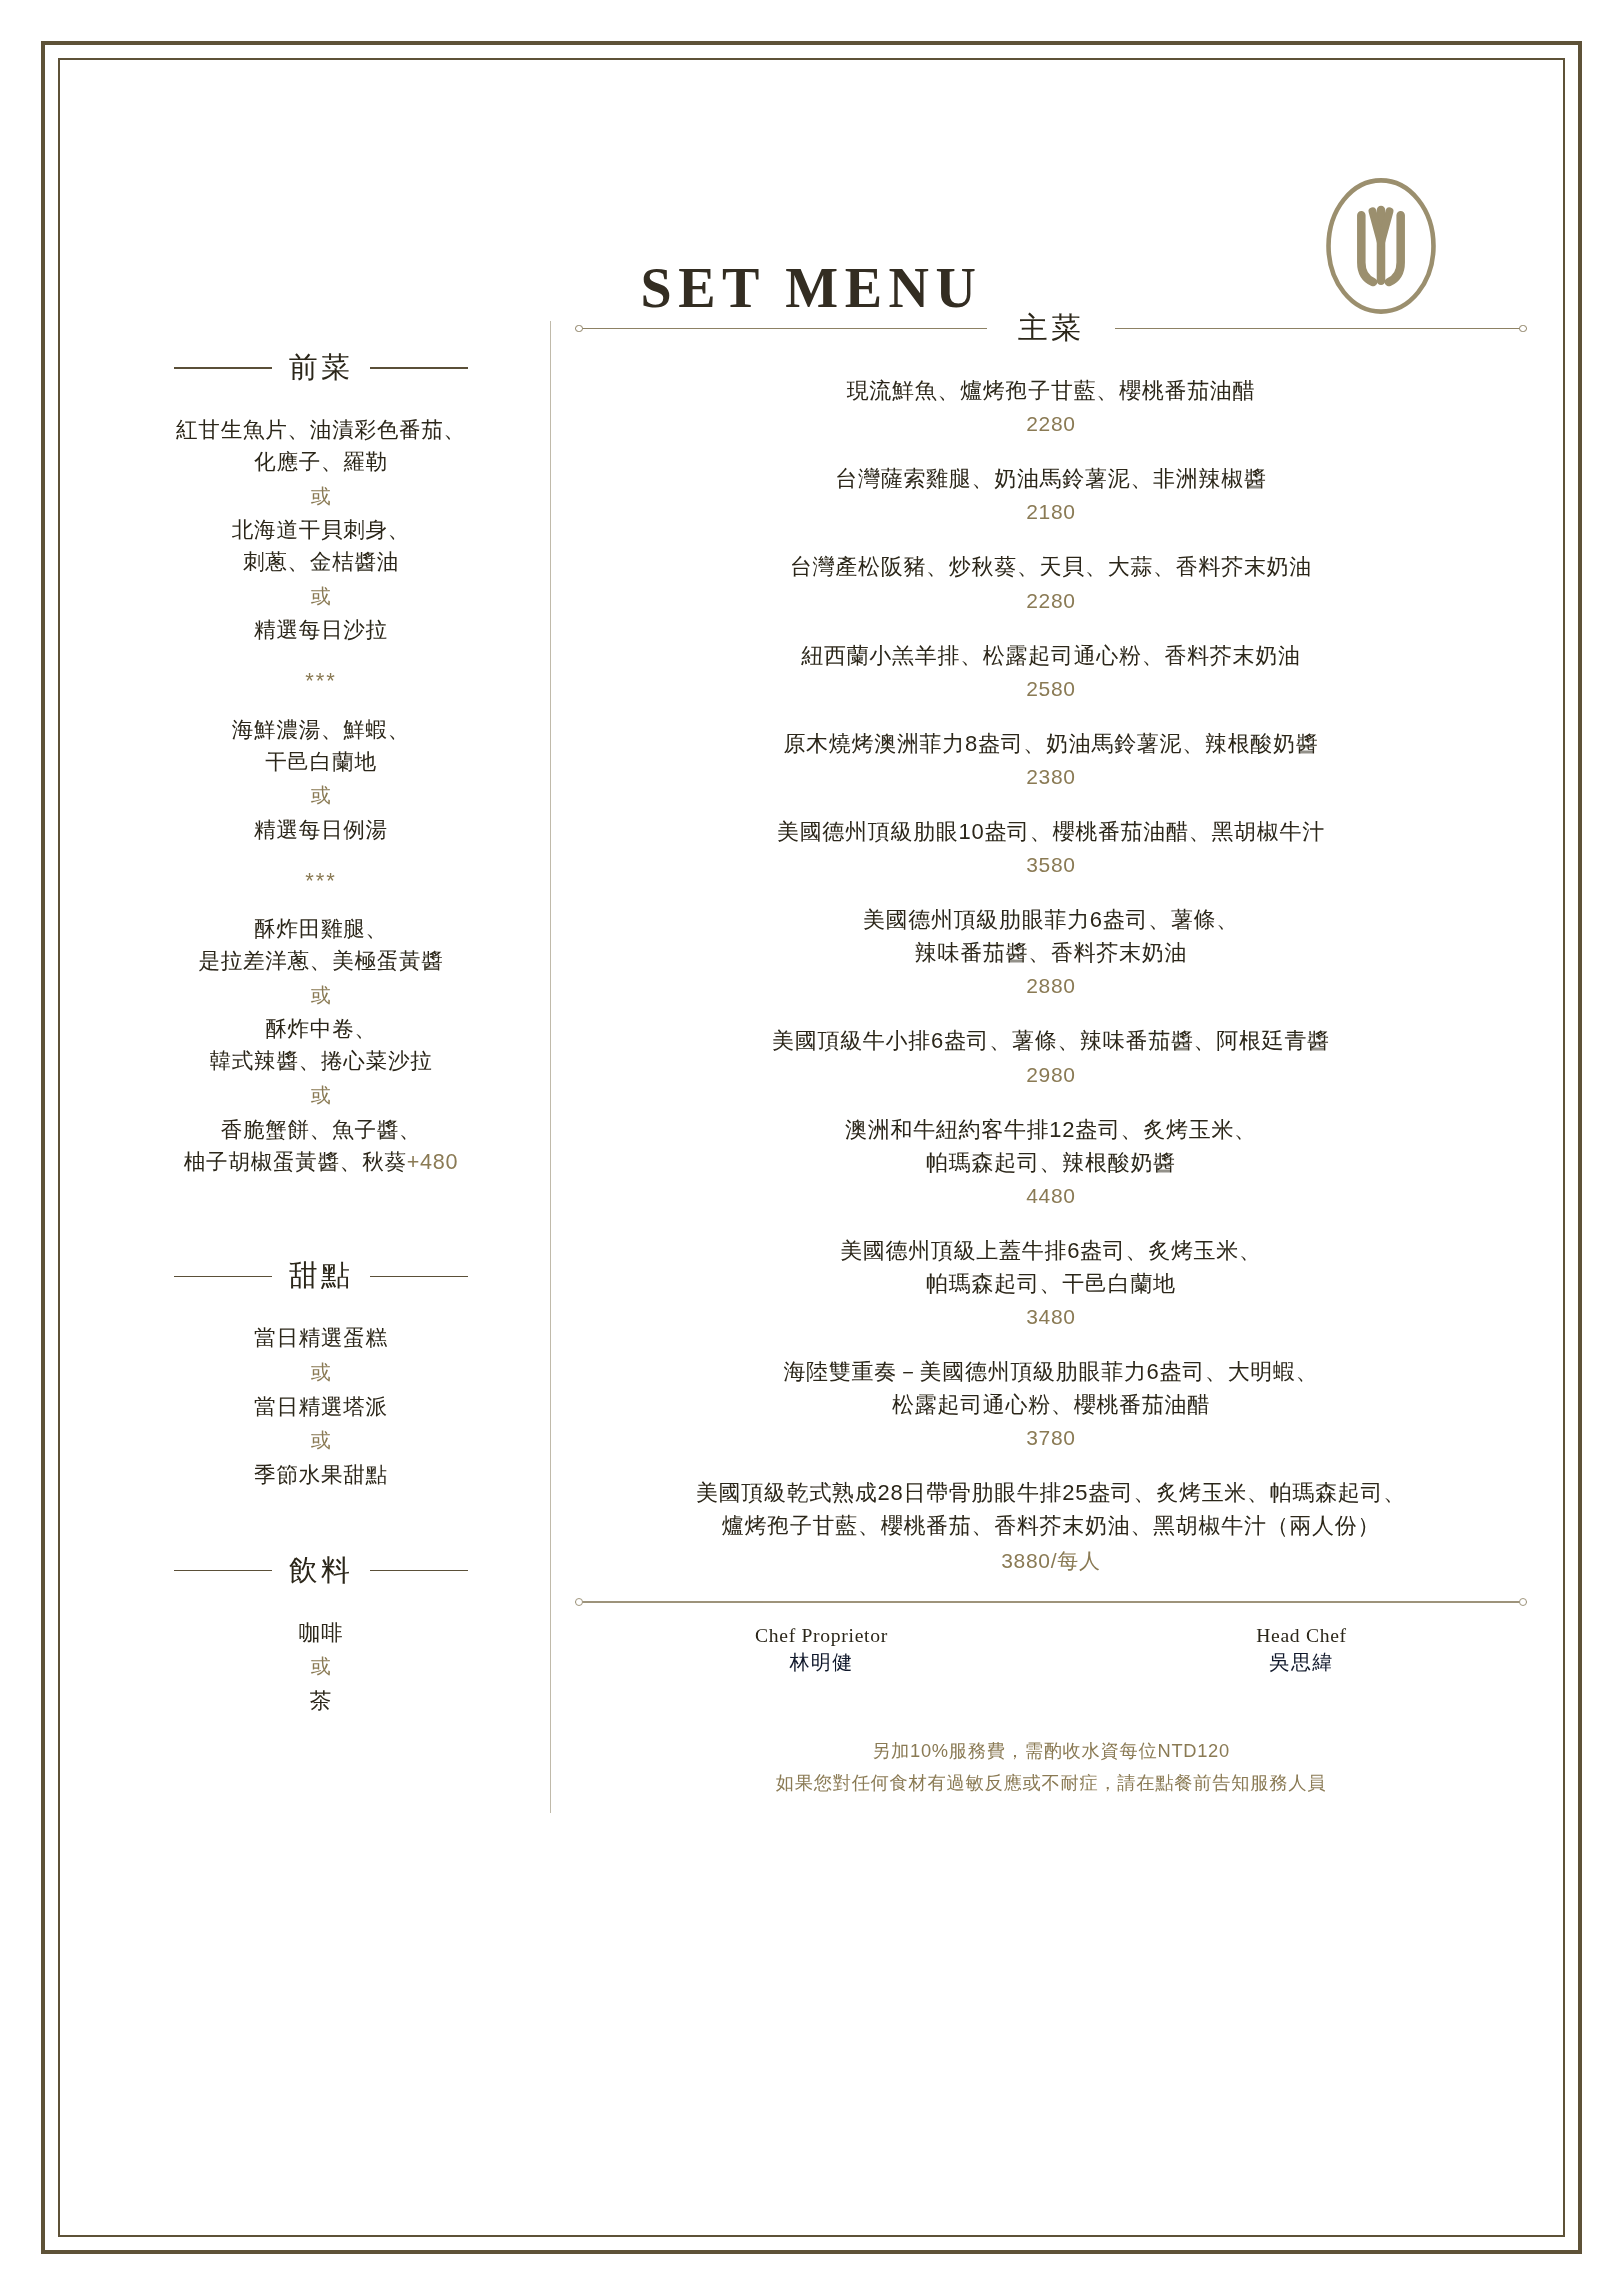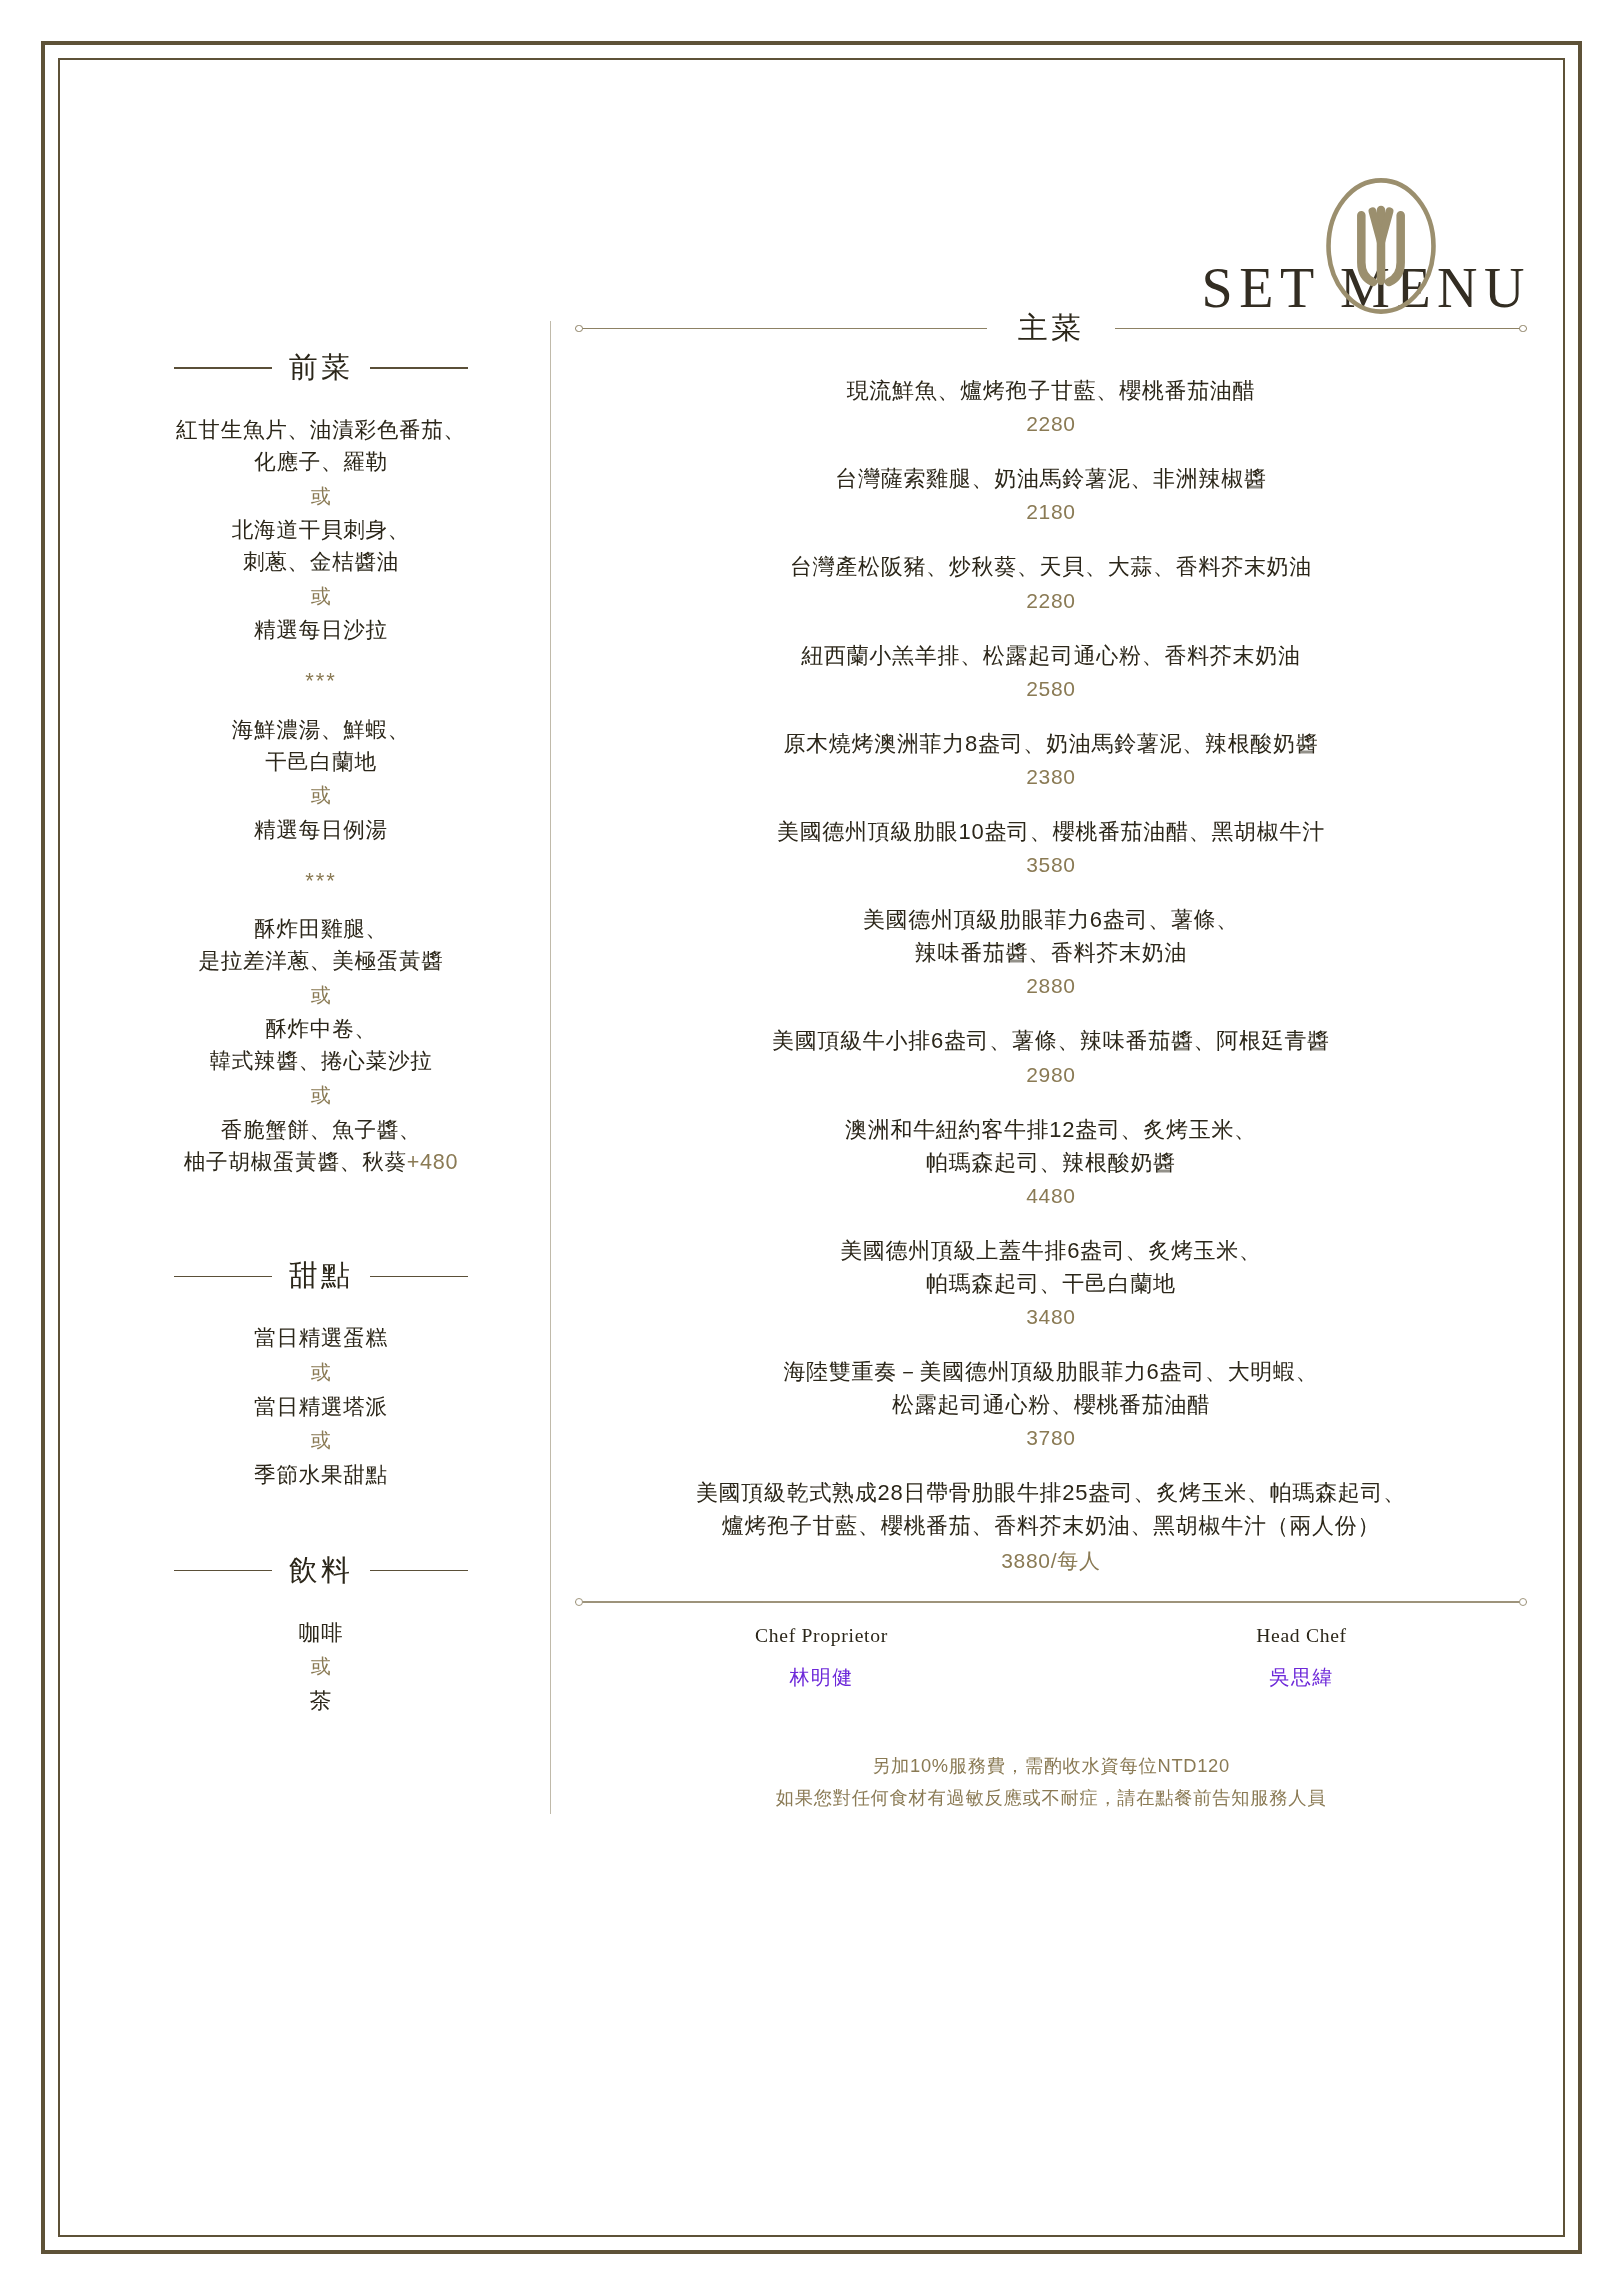--- a/index.html
+++ b/index.html
@@ -45,26 +45,26 @@
   .header {
     position: relative;
     height: 216px;
   }
   .set-menu-title {
     position: absolute;
     left: 0;
     right: 0;
     top: 196px;
     transform: translateY(-50%);
-    text-align: right;
+    text-align: center;
     font-family: "Liberation Serif", "DejaVu Serif", serif;
     font-size: 56px;
     letter-spacing: 6.5px;
     color: #332d22;
-    font-weight: 400;
+    font-weight: 700;
   }
   .logo {
     position: absolute;
     right: 68px;
     top: 72px;
     width: 164px;
     height: 164px;
   }
   
   .columns {
@@ -222,22 +222,22 @@
     text-align: center;
   }
   .chef-role {
     font-family: "Liberation Serif", "DejaVu Serif", serif;
     font-size: 19.6px;
     color: #2b2619;
     letter-spacing: 0.7px;
   }
   .chef-name {
     font-size: 20px;
-    color: #6d28d9;
-    margin-top: 17px;
+    color: #0f172a;
+    margin-top: 2px;
     letter-spacing: 1.3px;
   }
 
   
   .footer-notes {
     margin-top: 59px;
     text-align: center;
     color: #8a7a54;
     font-size: 18.3px;
     line-height: 1.75;

